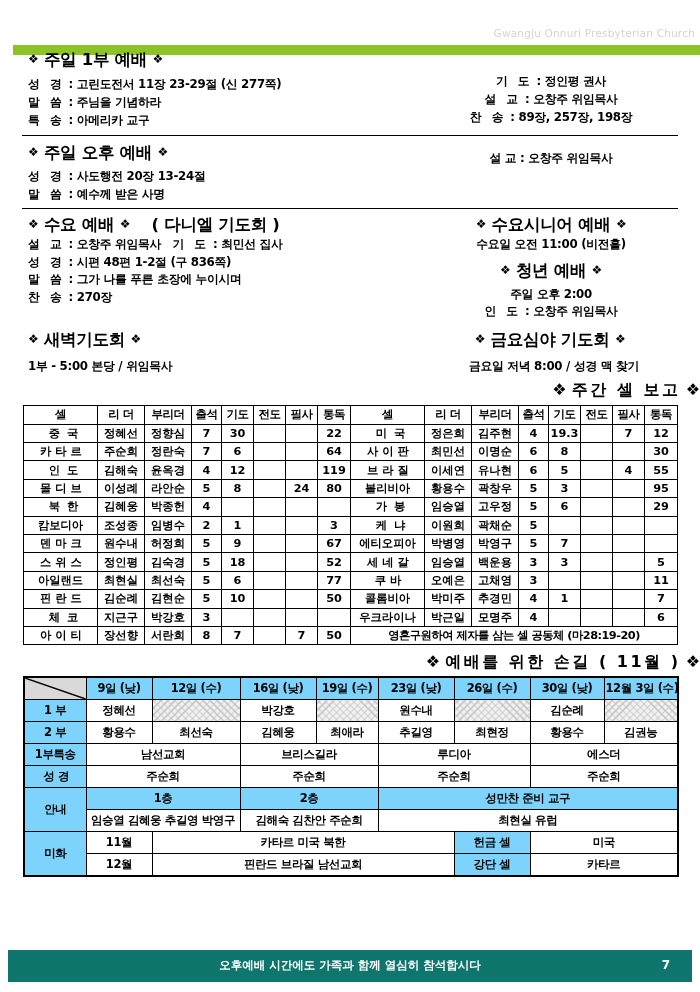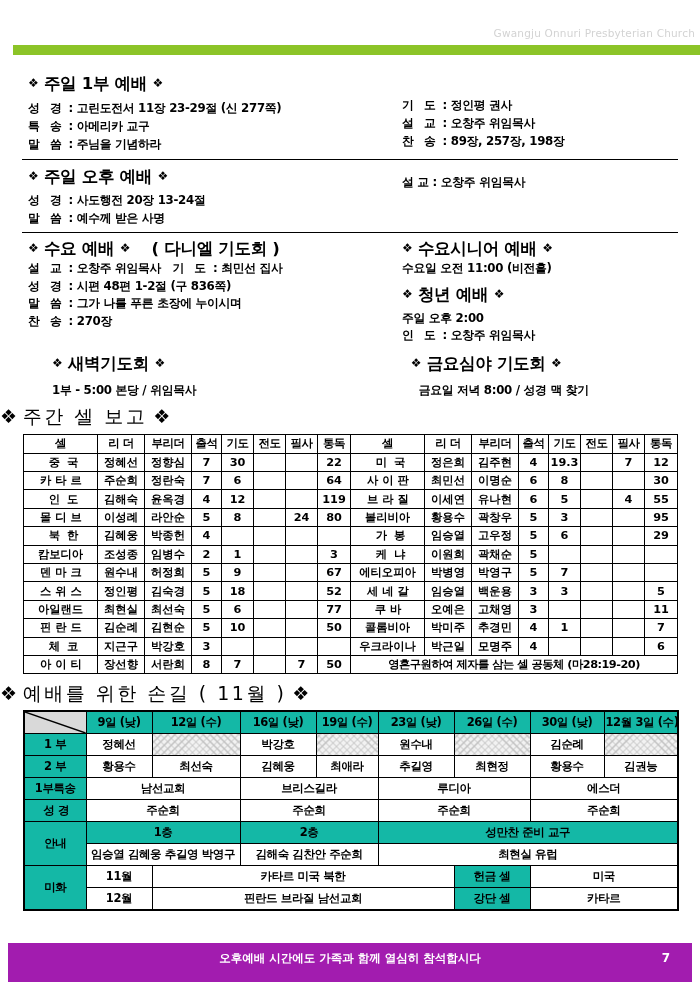--- a/index.html
+++ b/index.html
@@ -41,22 +41,22 @@
     height: 10px;
     background: #8cc428;
   }
 
   
   .green-bar-bottom {
     position: absolute;
     bottom: 10px;
     left: 8px;
     width: 684px;
-    height: 39px;
-    background: #a21caf;
+    height: 32px;
+    background: #0f766e;
   }
   .footer-text {
     position: absolute;
     left: 0; right: 0;
     top: 8px;
     text-align: center;
     font-size: 11.5px;
     color: #ffffff;
     font-weight: 600;
   }
@@ -65,21 +65,21 @@
     right: 22px;
     top: 8px;
     font-size: 12px;
     color: #ffffff;
     font-weight: 600;
   }
 
   
   .content {
     position: absolute;
-    top: 69px;
+    top: 45px;
     left: 0;
     width: 700px;
   }
 
   .sec-title {
     font-size: 16.5px;
     font-weight: bold;
     letter-spacing: -0.3px;
     white-space: nowrap;
   }
@@ -98,40 +98,40 @@
   .hr {
     border: none;
     border-top: 1.6px solid #000;
     margin: 0;
   }
 
   .two-col {
     display: flex;
   }
   .col-l { width: 400px; padding-left: 28px; box-sizing: border-box; }
-  .col-r { width: 300px; padding-left: 2px; box-sizing: border-box; }
+  .col-r { width: 300px; padding-left: 2px; box-sizing: border-box; text-align: center; }
 
   
   #block1 { padding-top: 4px; }
   #block1 .sec-title { margin-bottom: 5px; }
 
   
   #block2 { padding-top: 6px; }
 
   
   #block3 { padding-top: 5px; }
 
   
-  #block4 { padding-top: 8px; padding-left: 24px; }
+  #block4 { padding-top: 8px; }
 
   
   .center-title {
-    text-align: left;
-    font-size: 19px;
-    font-weight: normal;
+    text-align: right;
+    font-size: 16px;
+    font-weight: bold;
     letter-spacing: -0.2px;
   }
   .center-title .sp { letter-spacing: 2.5px; }
 
   
   .cellwrap {
     margin: 4px auto 0 auto;
     width: 654px;
   }
   table.cells {
@@ -176,21 +176,21 @@
     height: 21px;
     font-size: 11.5px;
     font-weight: bold;
     text-align: center;
     padding: 0 1px;
     letter-spacing: -0.4px;
     overflow: hidden;
     white-space: nowrap;
   }
   td.hd {
-    background: #14b8a6;
+    background: #7dd3fc;
   }
   td.hatch {
     background-image:
       repeating-linear-gradient(45deg,  #bfbfbf 0 1px, transparent 1px 5px),
       repeating-linear-gradient(-45deg, #bfbfbf 0 1px, transparent 1px 5px);
     background-color: #f2f2f2;
   }
   td.corner {
     background: #d9d9d9;
     position: relative;
@@ -215,22 +215,22 @@
 
   <div id="block1">
     <div class="two-col">
       <div class="col-l">
         <div class="sec-title">
           <span class="orn">❖</span>
           <span>주일 1부 예배</span>
           <span class="orn">❖</span>
         </div>
         <div class="line"><span class="lbl">성  경</span> : <span>고린도전서 11장 23-29절 (신 277쪽)</span></div>
+        <div class="line"><span class="lbl">말  씀</span> : <span>주님을 기념하라</span></div>
         <div class="line"><span class="lbl">특  송</span> : <span>아메리카 교구</span></div>
-        <div class="line"><span class="lbl">말  씀</span> : <span>주님을 기념하라</span></div>
       </div>
       <div class="col-r" style="padding-top:24px;">
         <div class="line"><span class="lbl">기  도</span> : <span>정인평 권사</span></div>
         <div class="line"><span class="lbl">설  교</span> : <span>오창주 위임목사</span></div>
         <div class="line"><span class="lbl">찬  송</span> : <span>89장, 257장, 198장</span></div>
       </div>
     </div>
   </div>
 
   <hr class="hr" style="margin:5px 22px 0 22px;">

